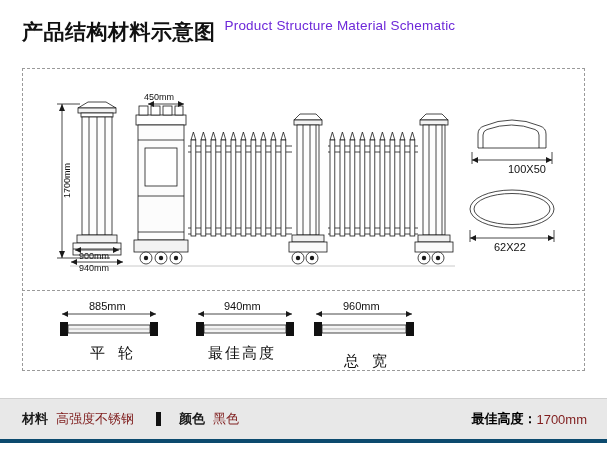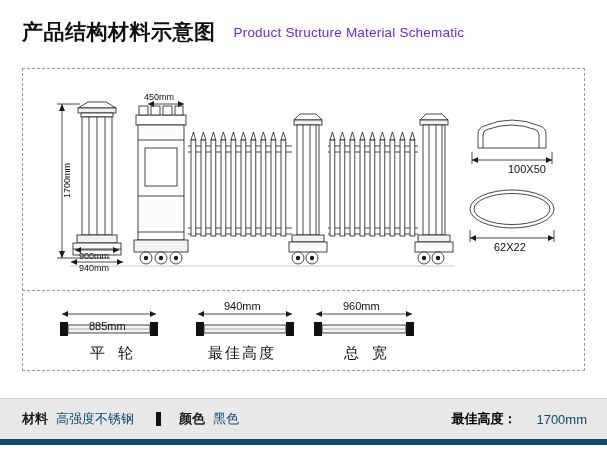--- a/index.html
+++ b/index.html
@@ -19,22 +19,22 @@
     left: 0; top: 0;
     width: 607px; height: 459px;
   }
 
   
   .title-row {
     position: absolute;
     left: 22px;
     top: 18px;
     display: flex;
-    align-items: center;
-    gap: 18px;
+    align-items: flex-start;
+    gap: 9px;
     white-space: nowrap;
   }
   .title-cn {
     font-size: 21px;
     font-weight: bold;
     color: #111111;
     letter-spacing: 0.5px;
   }
   .title-en {
     font-size: 13.5px;
@@ -62,51 +62,51 @@
 
   
   .footer {
     position: absolute;
     left: 0;
     top: 398px;
     width: 607px;
     height: 40px;
     background: #e8e8e8;
     border-top: 1px solid #d0d0d0;
-    border-bottom: 6px solid #0c4a6e;
+    border-bottom: 4px solid #0c4a6e;
   }
   .footer-inner {
     position: absolute;
     left: 22px;
     top: 0;
     height: 40px;
     display: flex;
     align-items: center;
     gap: 8px;
     font-size: 13px;
     color: #1a1a1a;
     white-space: nowrap;
   }
   .f-label { font-weight: bold; }
-  .f-value { color: #0c4a6e; }
+  .f-value { color: #7f1d1d; }
   .f-sep {
     display: inline-block;
     width: 5px;
     height: 14px;
     background: #111111;
     margin: 0 10px 0 14px;
   }
   .footer-right {
     position: absolute;
     right: 20px;
     top: 0;
     height: 40px;
     display: flex;
     align-items: center;
-    gap: 20px;
+    gap: 0;
     font-size: 13px;
     white-space: nowrap;
   }
   .footer-right .f-label { font-weight: bold; }
 
   
   .dim {
     position: absolute;
     font-size: 9px;
     color: #111111;
@@ -338,28 +338,28 @@
   <div class="dim" style="left:144px; top:92px;text-align:center;">450mm</div>
 
   <div class="dim" style="left:79px; top:251px;">900mm</div>
 
   <div class="dim" style="left:79px; top:263px;">940mm</div>
 
   <div class="dim" style="left:508px; top:163px; font-size:11px;text-align:center;">100X50</div>
 
   <div class="dim" style="left:494px; top:241px; font-size:11px;">62X22</div>
 
-  <div class="dim" style="left:89px; top:300px; font-size:11px;margin-top:20px;">885mm</div>
+  <div class="dim" style="left:89px; top:300px; font-size:11px;">885mm</div>
   <div class="cap" style="left:90px; top:344px;">平  轮</div>
 
   <div class="dim" style="left:224px; top:300px; font-size:11px;">940mm</div>
   <div class="cap" style="left:208px; top:344px;">最佳高度</div>
 
   <div class="dim" style="left:343px; top:300px; font-size:11px;">960mm</div>
-  <div class="cap" style="left:344px; top:344px;">总  宽</div>
+  <div class="cap" style="left:344px; top:352px;">总  宽</div>
 
   <div class="footer">
     <div class="footer-inner">
       <span class="f-label">材料</span>
       <span class="f-value">高强度不锈钢</span>
       <span class="f-sep"></span>
       <span class="f-label">颜色</span>
       <span class="f-value">黑色</span>
     </div>
     <div class="footer-right">

